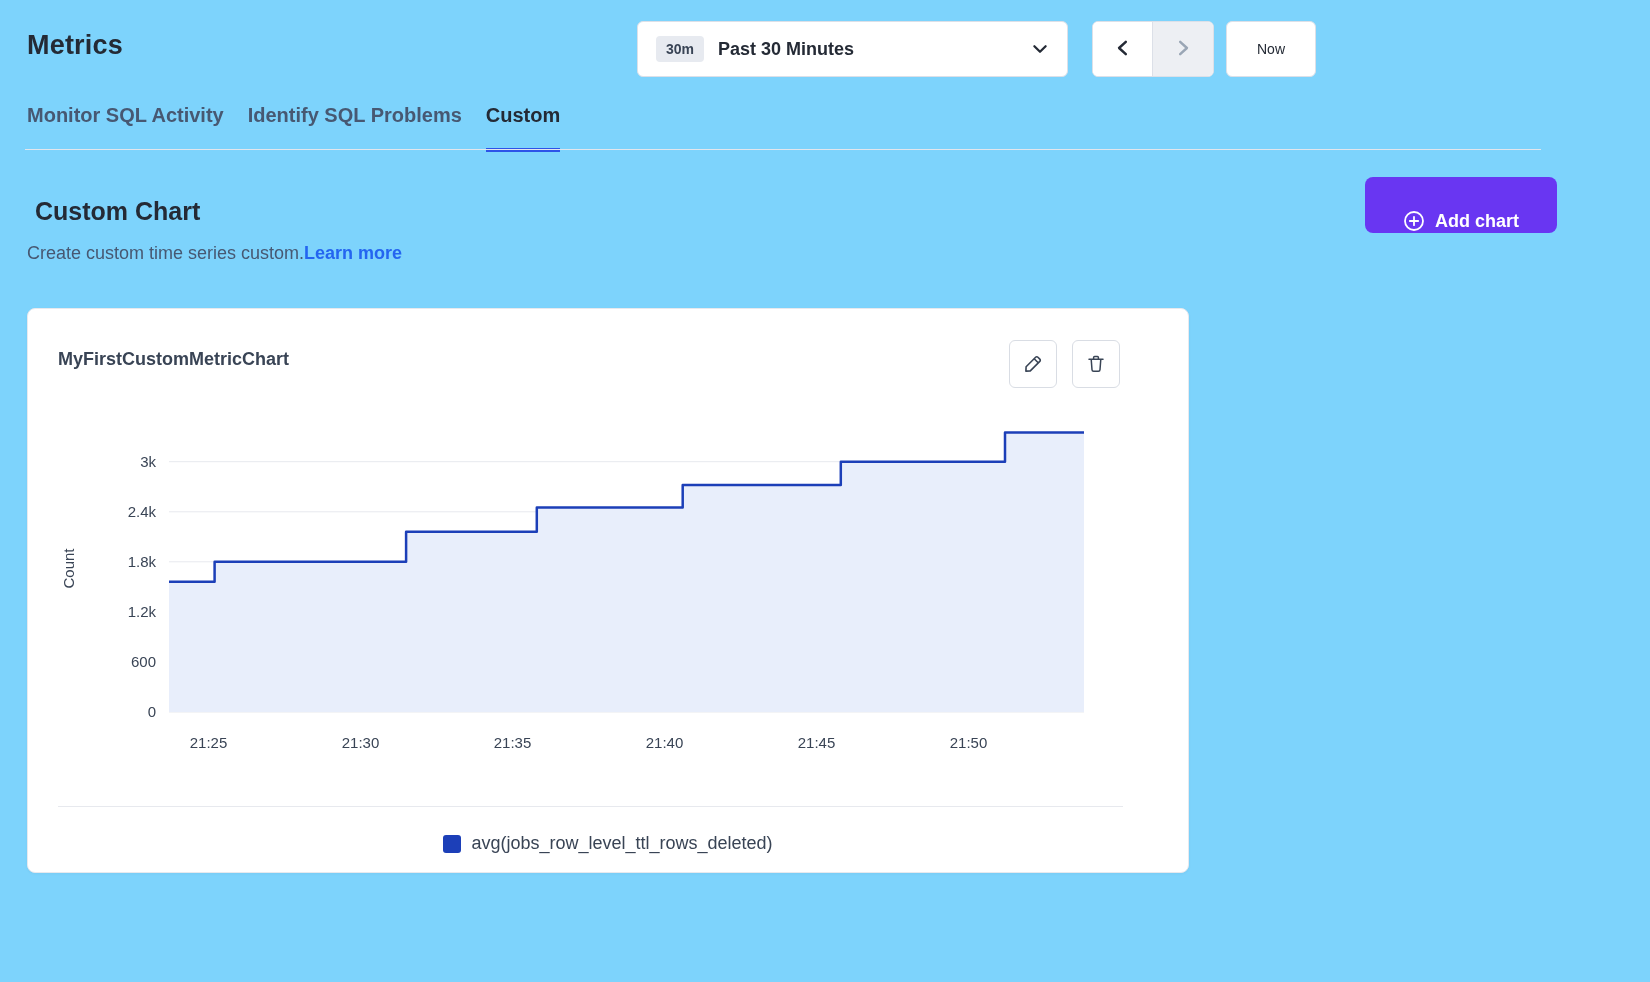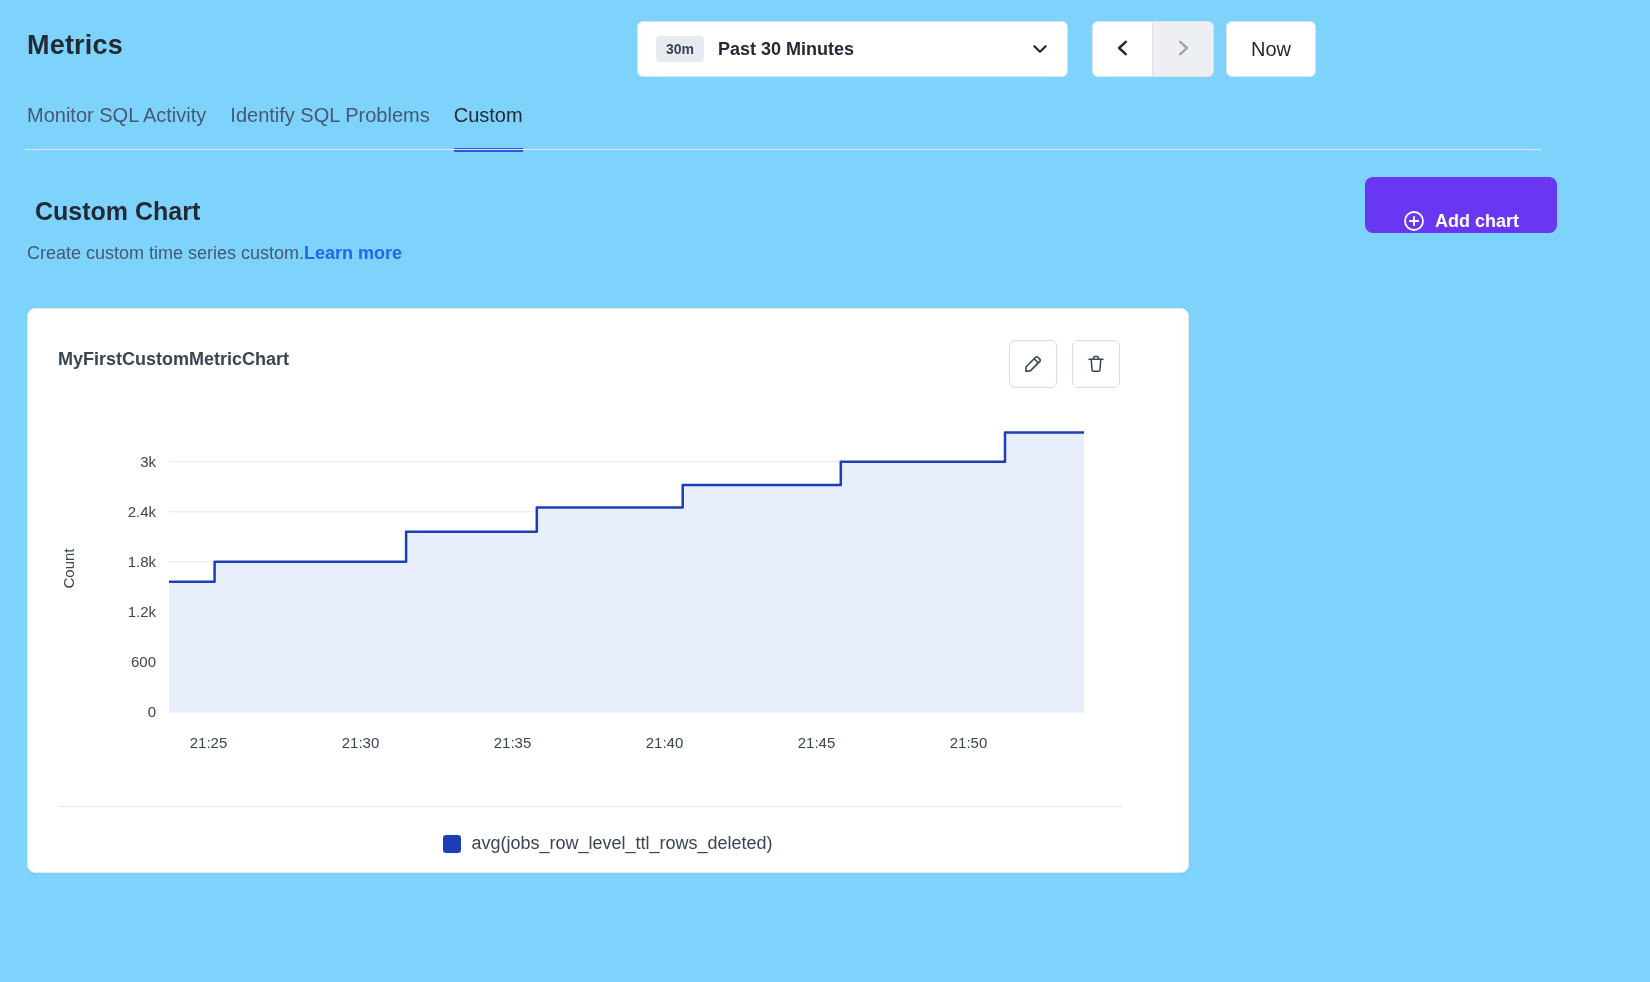--- a/index.html
+++ b/index.html
@@ -17,24 +17,24 @@
   .time-chevron{margin-left:auto;display:flex;align-items:center;}
 
   .arrow-group{position:absolute;left:1092px;top:21px;height:56px;display:flex;box-sizing:border-box;
     border:1px solid #dce0e8;border-radius:6px;overflow:hidden;background:#fff;}
   .arrow-btn{width:60px;height:54px;border:none;background:#fff;display:flex;align-items:center;justify-content:center;cursor:pointer;padding:0;}
   .arrow-btn.prev{border-right:1px solid #dce0e8;}
   .arrow-btn.next{background:#edeff3;cursor:default;}
 
   .now-btn{position:absolute;left:1226px;top:21px;width:90px;height:56px;box-sizing:border-box;
     border:1px solid #dce0e8;border-radius:6px;background:#fff;font-family:inherit;
-    font-size:20px;font-weight:500;color:#242a35;cursor:pointer;}
+    font-size:14px;font-weight:500;color:#242a35;cursor:pointer;}
 
   
-  .tabs{position:absolute;left:27px;top:104px;display:flex;gap:24px;}
+  .tabs{position:absolute;left:27px;top:104px;display:flex;gap:24px;font-weight:bold;}
   .tab{font-size:20px;color:#475872;padding-bottom:21px;border-bottom:4px solid transparent;cursor:pointer;}
   .tab.active{color:#242a35;border-bottom-color:#2d53e8;}
   .tabs-divider{position:absolute;left:25px;top:149px;width:1516px;height:1px;background:#e3e6ec;}
 
   
   .section-title{position:absolute;left:27px;top:189px;margin:8px;font-size:25px;font-weight:700;color:#242a35;}
   .section-desc{position:absolute;left:27px;top:243px;font-size:18px;color:#475872;}
   .learn-more{color:#2465f0;font-weight:600;margin-left:0;cursor:pointer;text-decoration:none;}
   .add-chart-btn{position:absolute;left:1365px;top:177px;width:192px;height:56px;border:none;border-radius:8px;
     background:#6936f2;color:#fff;font-family:inherit;font-size:18px;font-weight:600;

